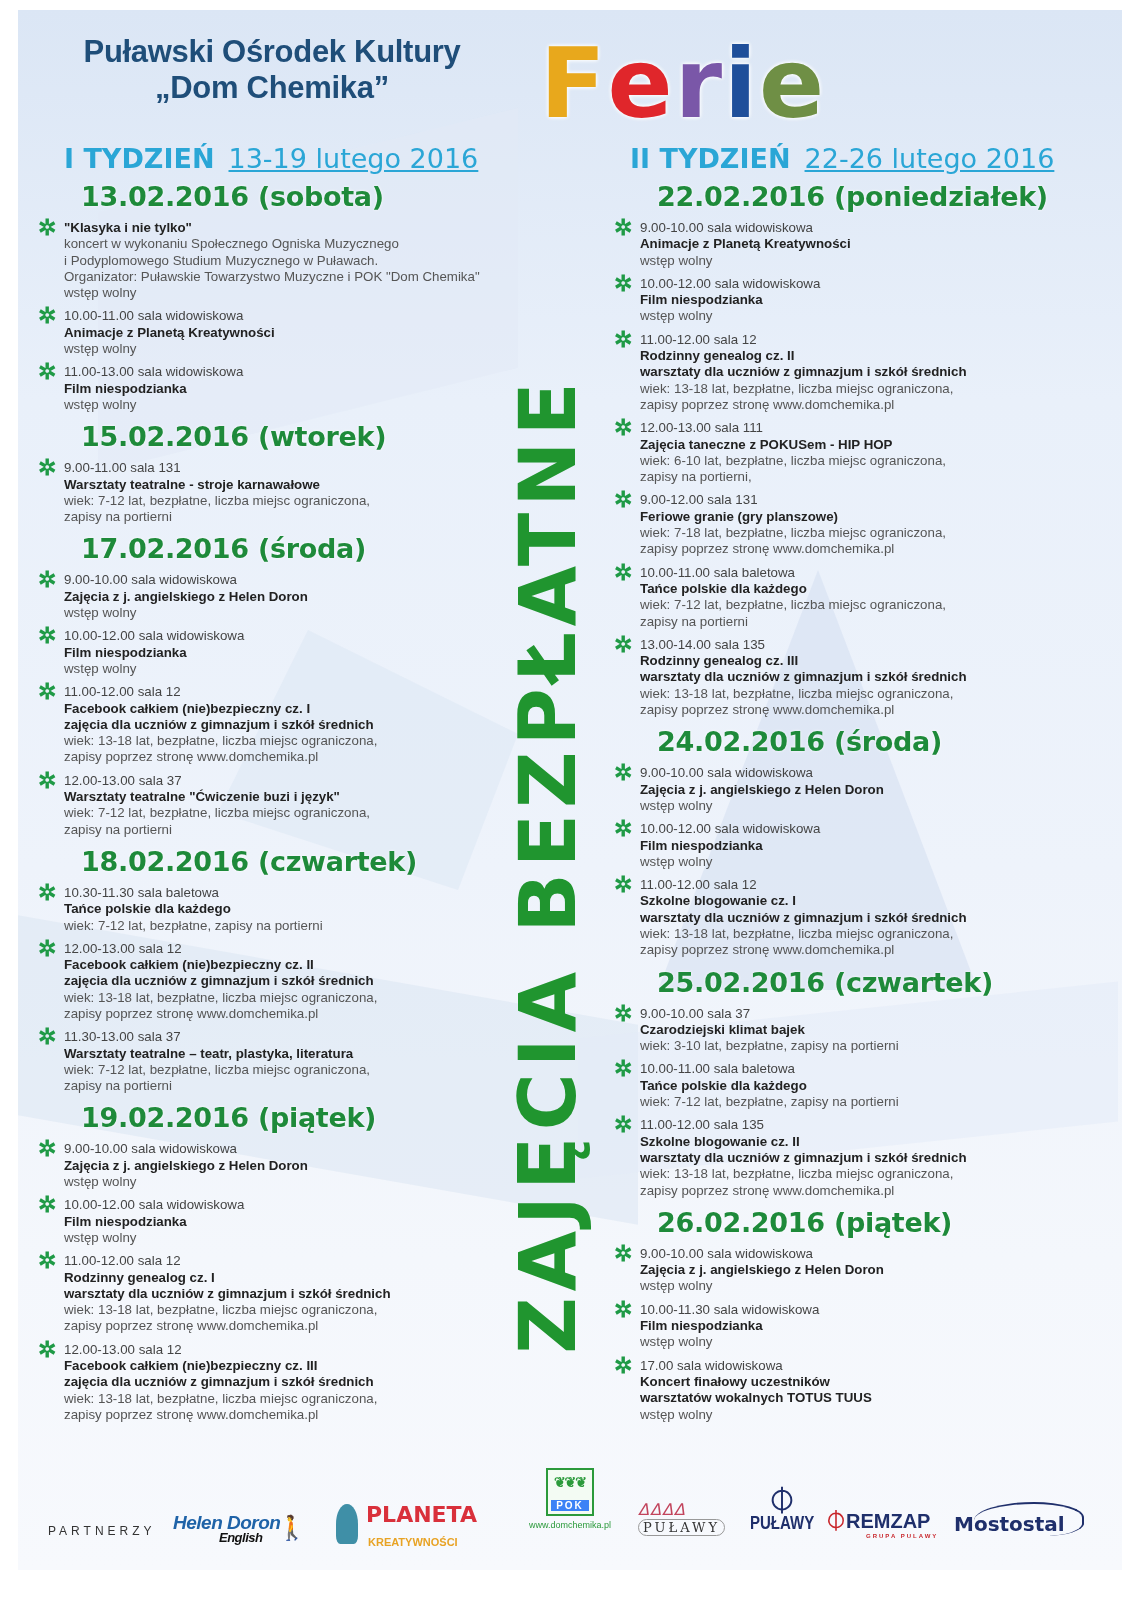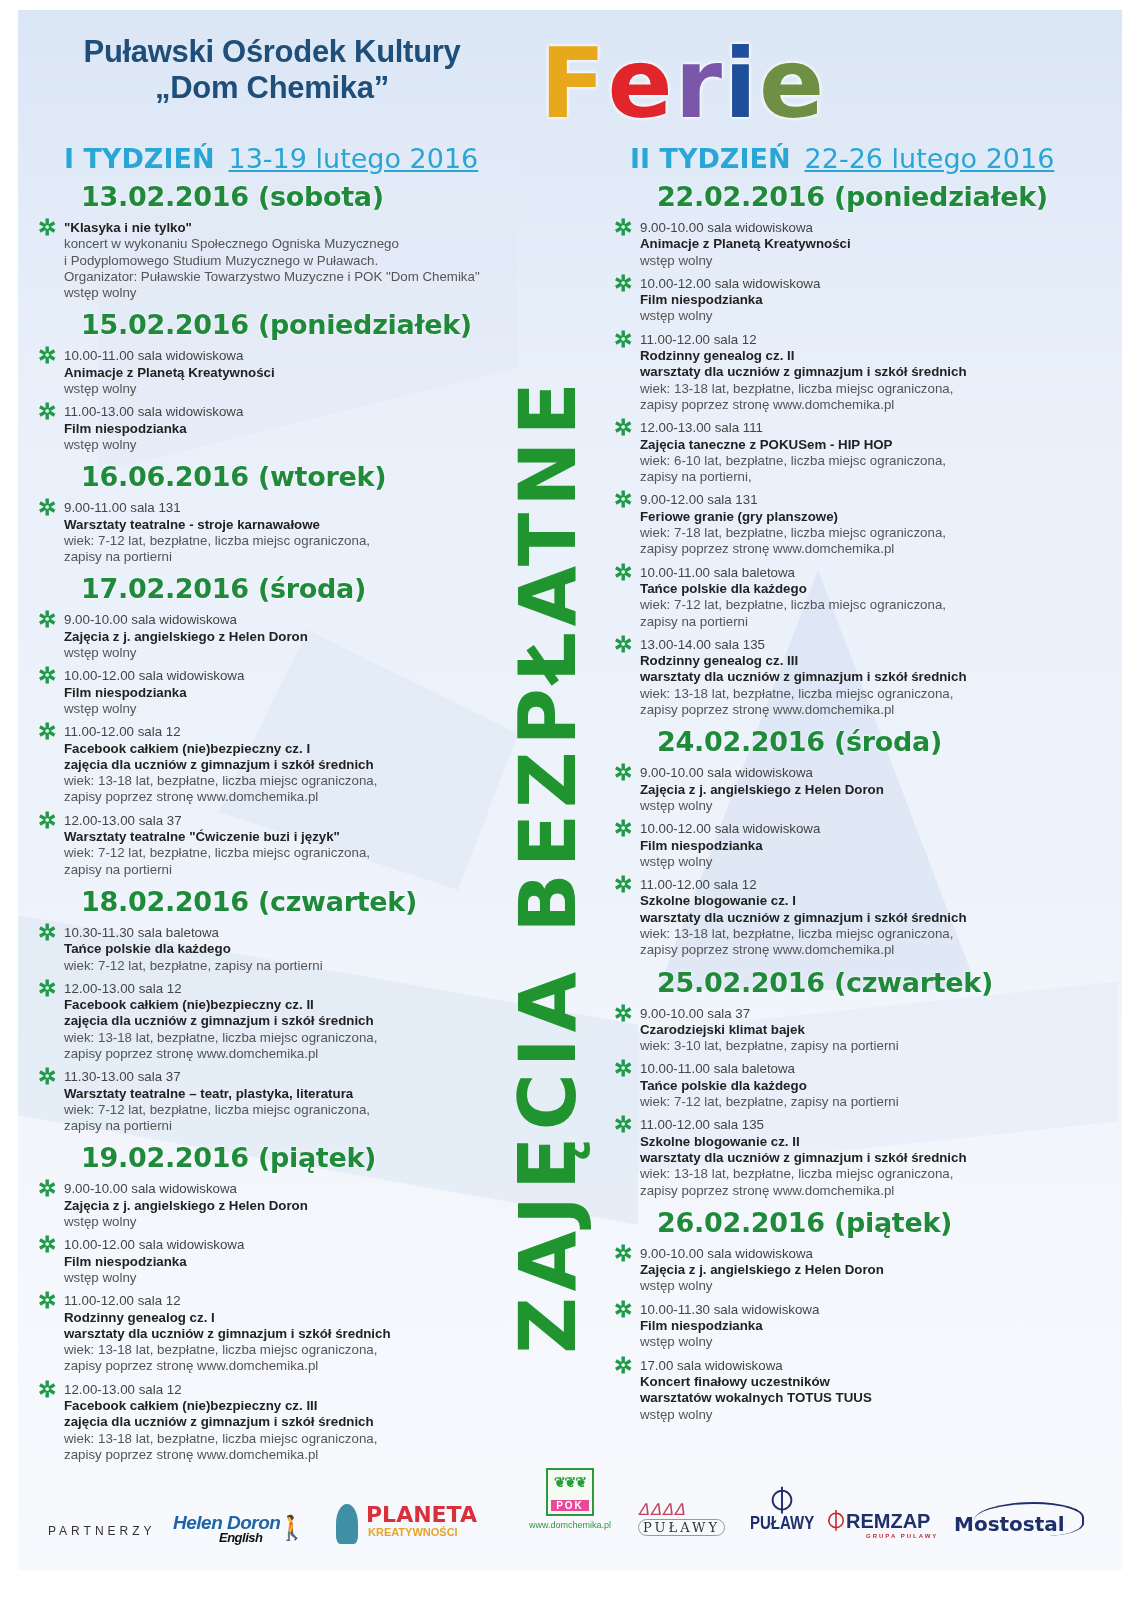--- a/index.html
+++ b/index.html
@@ -49,25 +49,25 @@
 
   .partners { position: absolute; left: 48px; top: 1506px; width: 1070px; height: 50px; }
   .partners-label { position: absolute; left: 0; top: 18px; font-size: 12px; letter-spacing: 4px; color: #333; }
   .logo { position: absolute; font-weight: bold; white-space: nowrap; }
   .logo-helen { left: 125px; top: 6px; color: #1f63a8; font-size: 19px; font-style: italic; letter-spacing: -0.5px; }
   .logo-helen .eng { position: absolute; left: 46px; top: 18px; font-size: 13px; color: #111; text-decoration: none; font-style: italic; }
   .logo-helen .walker { position: absolute; left: 104px; top: 2px; color: #111; font-size: 24px; font-style: normal; text-decoration: none; }
   .logo-planeta { left: 288px; top: -4px; }
   .rocket { position: absolute; left: 0; top: 2px; width: 22px; height: 40px; background: #3f8fa7; border-radius: 50% 50% 20% 20%; }
   .planeta-t { position: absolute; left: 30px; top: 0; color: #d9303b; font-size: 22px; font-family: "DejaVu Sans", sans-serif; }
-  .planeta-b { position: absolute; left: 32px; top: 24px; color: #e8a325; font-size: 11px; text-align: right; }
+  .planeta-b { position: absolute; left: 32px; top: 34px; color: #e8a325; font-size: 11px; text-align: right; }
   .logo-pok { left: 472px; top: -38px; width: 100px; text-align: center; }
   .pok-box { margin: 0 auto; width: 48px; height: 48px; border: 2px solid #2b9a3b; background: #f3fbf3; display: flex; flex-direction: column; align-items: center; justify-content: space-between; padding: 3px; }
   .pok-leaves { color: #2b9a3b; font-size: 14px; line-height: 18px; letter-spacing: -1px; }
-  .pok-txt { color: #fff; background: #ec4899; font-size: 10px; width: 100%; text-align: center; letter-spacing: 2px; }
+  .pok-txt { color: #fff; background: #3b82f6; font-size: 10px; width: 100%; text-align: center; letter-spacing: 2px; }
   .pok-url { color: #2b9a3b; font-size: 9px; font-weight: normal; margin-top: 4px; }
   .logo-pulawy-kids { left: 590px; top: -6px; color: #444; font-size: 11px; font-weight: normal; }
   .kids-figs { color: #c2445c; font-size: 16px; letter-spacing: 1px; font-style: italic; }
   .kids-name { font-family: "DejaVu Serif", serif; font-size: 13px; letter-spacing: 3px; color: #333; border: 1px solid #999; border-radius: 10px; padding: 0 4px; }
   .logo-pulawy { left: 702px; top: -18px; text-align: center; color: #1f2f6b; }
   .logo-pulawy .mark { font-size: 26px; color: #1f2f6b; line-height: 26px; }
   .logo-pulawy .name { font-size: 15px; font-family: "Liberation Sans", sans-serif; letter-spacing: 0; transform: scaleY(1.2); }
   .logo-remzap { left: 778px; top: 4px; color: #1f2f6b; font-size: 20px; }
   .logo-remzap .mk { color: #c8262b; }
   .logo-remzap .sub { display: block; font-size: 6px; color: #c8262b; letter-spacing: 2px; margin-left: 40px; }
@@ -108,34 +108,33 @@
 <div class="col col-1">
     <div class="day-title">13.02.2016 (sobota)</div>
     <div class="event">
       <span class="star">✲</span>
       <div class="title">"Klasyka i nie tylko"</div>
       <div class="info">koncert w wykonaniu Społecznego Ogniska Muzycznego</div>
       <div class="info">i Podyplomowego Studium Muzycznego w Puławach.</div>
       <div class="info">Organizator: Puławskie Towarzystwo Muzyczne i POK "Dom Chemika"</div>
       <div class="info">wstęp wolny</div>
     </div>
-    <div class="day-title">15.02.2016 (poniedziałek)</div>
     <div class="event">
       <span class="star">✲</span>
       <div class="when">10.00-11.00 sala widowiskowa</div>
       <div class="title">Animacje z Planetą Kreatywności</div>
       <div class="info">wstęp wolny</div>
     </div>
     <div class="event">
       <span class="star">✲</span>
       <div class="when">11.00-13.00 sala widowiskowa</div>
       <div class="title">Film niespodzianka</div>
       <div class="info">wstęp wolny</div>
     </div>
-    <div class="day-title">16.06.2016 (wtorek)</div>
+    <div class="day-title">15.02.2016 (wtorek)</div>
     <div class="event">
       <span class="star">✲</span>
       <div class="when">9.00-11.00 sala 131</div>
       <div class="title">Warsztaty teatralne - stroje karnawałowe</div>
       <div class="info">wiek: 7-12 lat, bezpłatne, liczba miejsc ograniczona,</div>
       <div class="info">zapisy na portierni</div>
     </div>
     <div class="day-title">17.02.2016 (środa)</div>
     <div class="event">
       <span class="star">✲</span>

